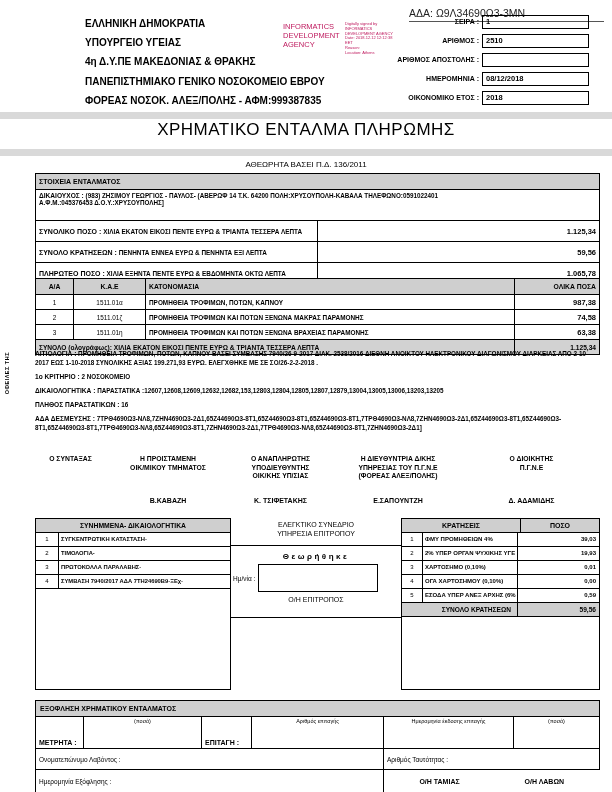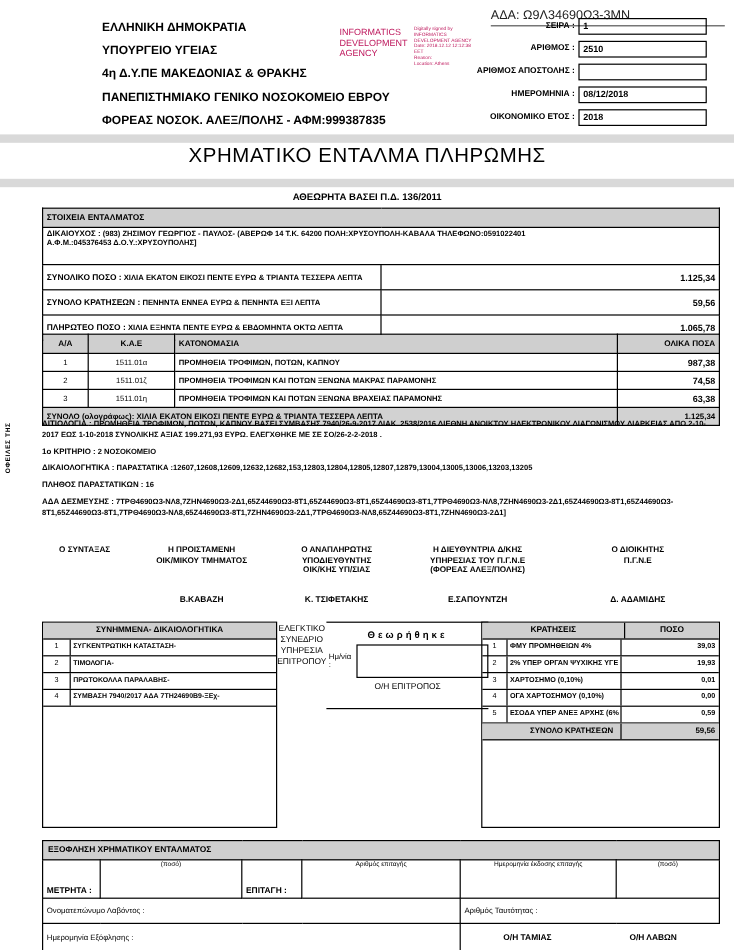--- a/index.html
+++ b/index.html
@@ -21,21 +21,21 @@
   .flabel { flex:1; text-align:right; padding-right:3px; font-weight:bold; font-size:7px; line-height:14px; white-space:nowrap; }
   .fbox { width:107px; height:14px; border:1px solid #000; box-sizing:border-box;
           font-size:7.5px; font-weight:bold; line-height:12px; padding-left:3px; }
 
   
   .band { position:absolute; left:0; width:612px; height:7px; background:#d9d9d9; }
   .band1 { top:112px; } .band2 { top:149px; }
   .doc-title { position:absolute; left:0; top:120px; width:612px; text-align:center;
                font-size:17px; letter-spacing:0.5px; }
   .doc-subtitle { position:absolute; left:0; top:160px; width:612px; text-align:center;
-                  font-size:8px; font-weight:bold; }
+                  font-size:8px; font-weight:normal; }
 
   
   table { border-collapse:collapse; table-layout:fixed;padding-left:40px; }
   td { border:1px solid #000; font-size:6.4px; padding:1px 3px; vertical-align:middle; }
   .amt { width:85px; text-align:right; font-weight:bold; font-size:7.5px; }
 
   .t-details { position:absolute; left:35px; top:173px; width:565px; }
   .sect-hdr { background:#cfcfcf; font-weight:bold; font-size:7px; height:13px; }
   .benef td { height:27px; vertical-align:top; padding-top:2px; }
   .jlbl { font-weight:bold; font-size:6.6px; }
@@ -72,21 +72,21 @@
   .threecol { position:absolute; left:35px; top:518px; width:565px; height:172px; display:flex; }
   .col-attach { width:196px; border:1px solid #000; box-sizing:border-box; display:flex; flex-direction:column; }
   .attach-hdr { background:#cfcfcf; border-bottom:1px solid #000; font-weight:bold; font-size:6.8px;
                 text-align:center; height:13px; line-height:13px; }
   .attach-row { display:flex; border-bottom:1px solid #000; height:13px; }
   .attach-num { width:22px; border-right:1px solid #000; text-align:center; font-size:6px; line-height:13px; }
   .attach-text { flex:1; font-size:5.8px; font-weight:bold; line-height:13px; padding-left:2px;
                  white-space:nowrap; overflow:hidden; }
   .attach-empty { flex:1; }
 
-  .col-auditor { width:170px; box-sizing:border-box; display:flex; }
+  .col-auditor { width:170px; box-sizing:border-box; display:flex; flex-direction:column; }
   .aud-hdr { font-size:7px; text-align:center; white-space:pre-line; margin-top:2px; line-height:9px; height:25px; }
   .aud-box { border-top:1px solid #000; border-bottom:1px solid #000; height:73px; box-sizing:border-box; }
   .aud-approved { font-weight:bold; font-size:8px; letter-spacing:2.5px; margin-top:6px; text-align:center; }
   .aud-date { display:flex; align-items:center; margin-top:3px; padding-left:2px; }
   .aud-date-label { font-size:6.5px; }
   .aud-date-box { width:118px; height:26px; border:1px solid #000; margin-left:3px; }
   .aud-comm { font-size:7px; margin-top:4px; text-align:center; }
 
   .col-deduct { flex:1; border:1px solid #000; box-sizing:border-box; display:flex; flex-direction:column; }
   .ded-hdr { display:flex; background:#cfcfcf; border-bottom:1px solid #000; height:13px;

